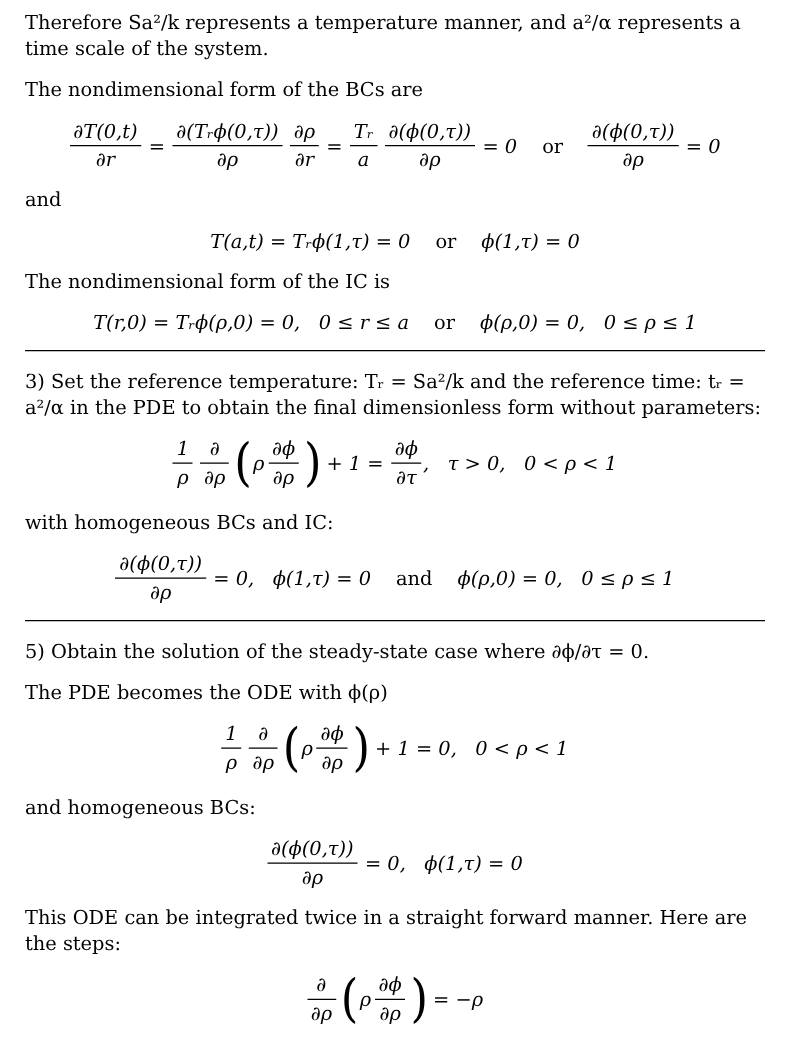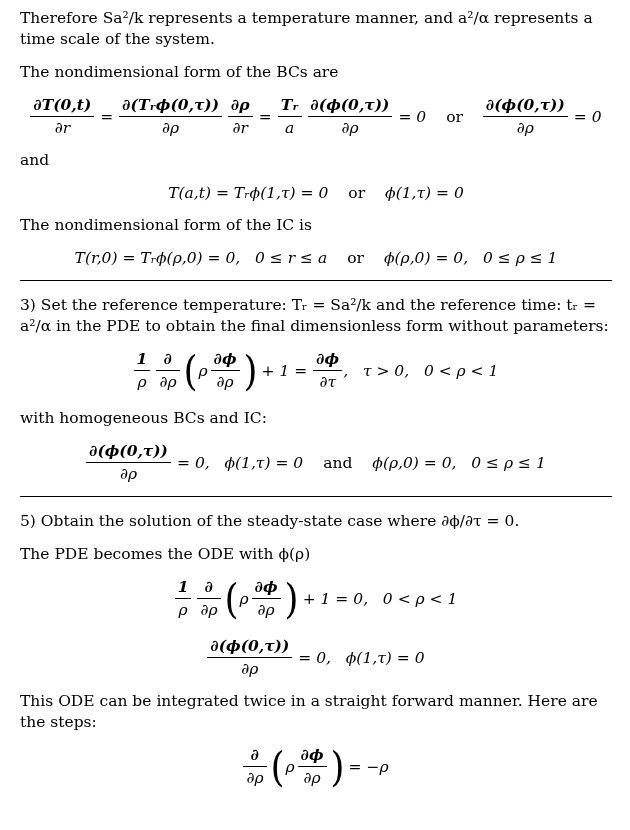--- a/index.html
+++ b/index.html
@@ -41,21 +41,20 @@
   }
   .frac {
     display: inline-block;
     text-align: center;
     vertical-align: middle;
   }
   .fnum {
     display: block;
     padding: 0 3px 1px 3px;
     line-height: 20px;
-    font-weight: bold;
   }
   .fden {
     display: block;
     border-top: 1px solid #000;
     padding: 1px 3px 0 3px;
     line-height: 20px;
   }
   .bigp {
     font-style: normal;
     font-size: 36px;
@@ -187,20 +186,21 @@
     <span class="bigp">(</span>
     <span class="t" style="margin:0 0;">ρ</span>
     <span class="frac">
         <span class="fnum">∂ϕ</span>
         <span class="fden">∂ρ</span>
       </span>
     <span class="bigp">)</span>
     <span class="t">+ 1 = 0,   0 &lt; ρ &lt; 1</span>
   </div>
 
+  <p class="text tight">and homogeneous BCs:</p>
 
   <div class="eq">
     <span class="frac">
         <span class="fnum">∂(ϕ(0,τ))</span>
         <span class="fden">∂ρ</span>
       </span>
     <span class="t">= 0,   ϕ(1,τ) = 0</span>
   </div>
 
   <p class="text tight">This ODE can be integrated twice in a straight forward manner. Here are the steps:</p>

